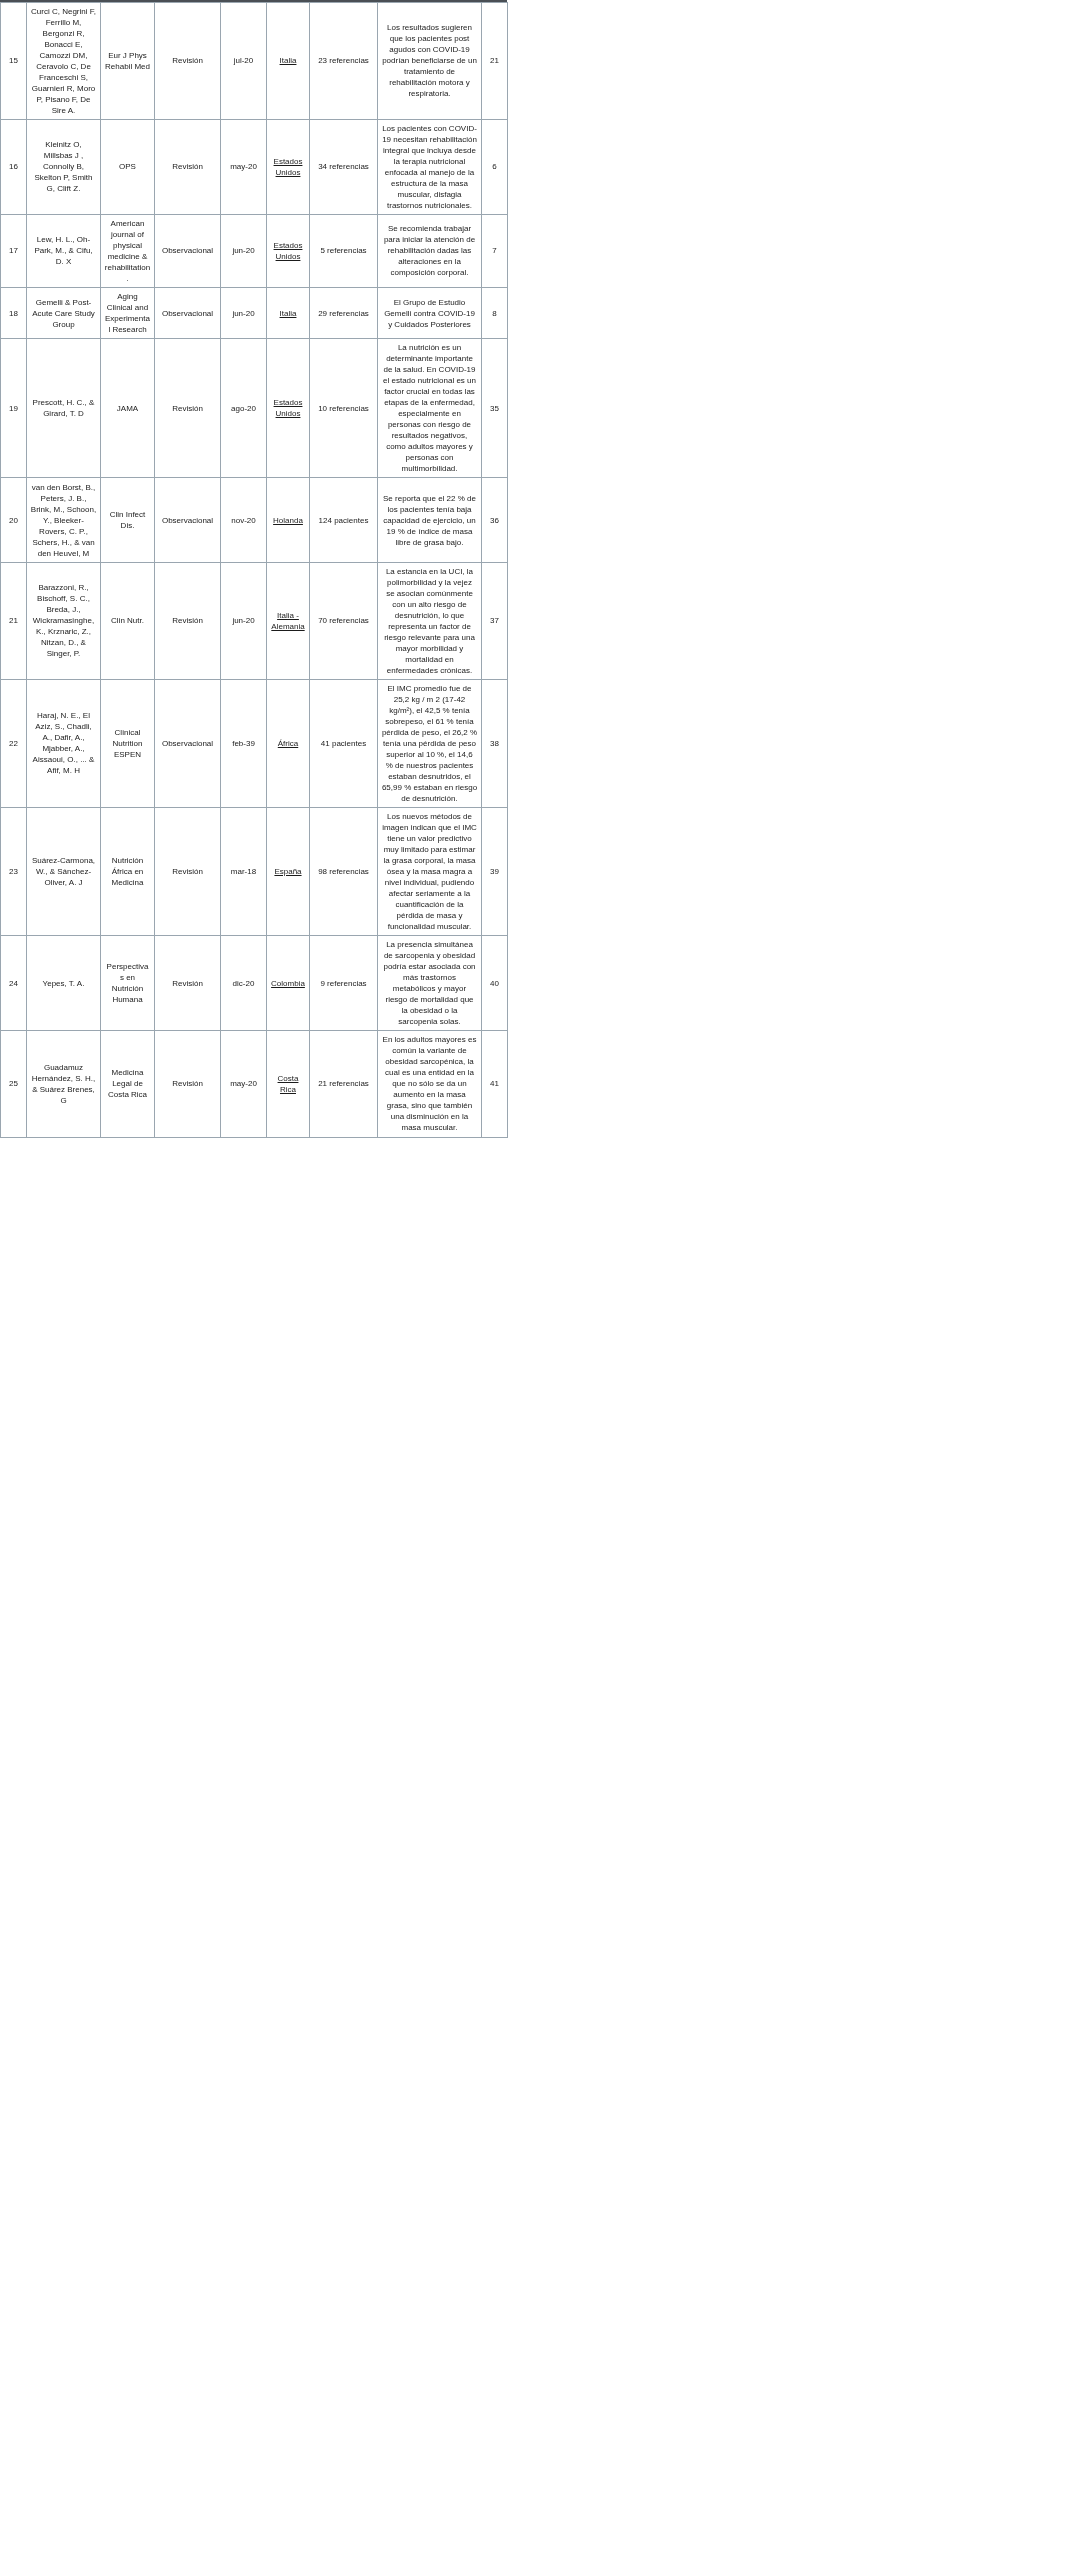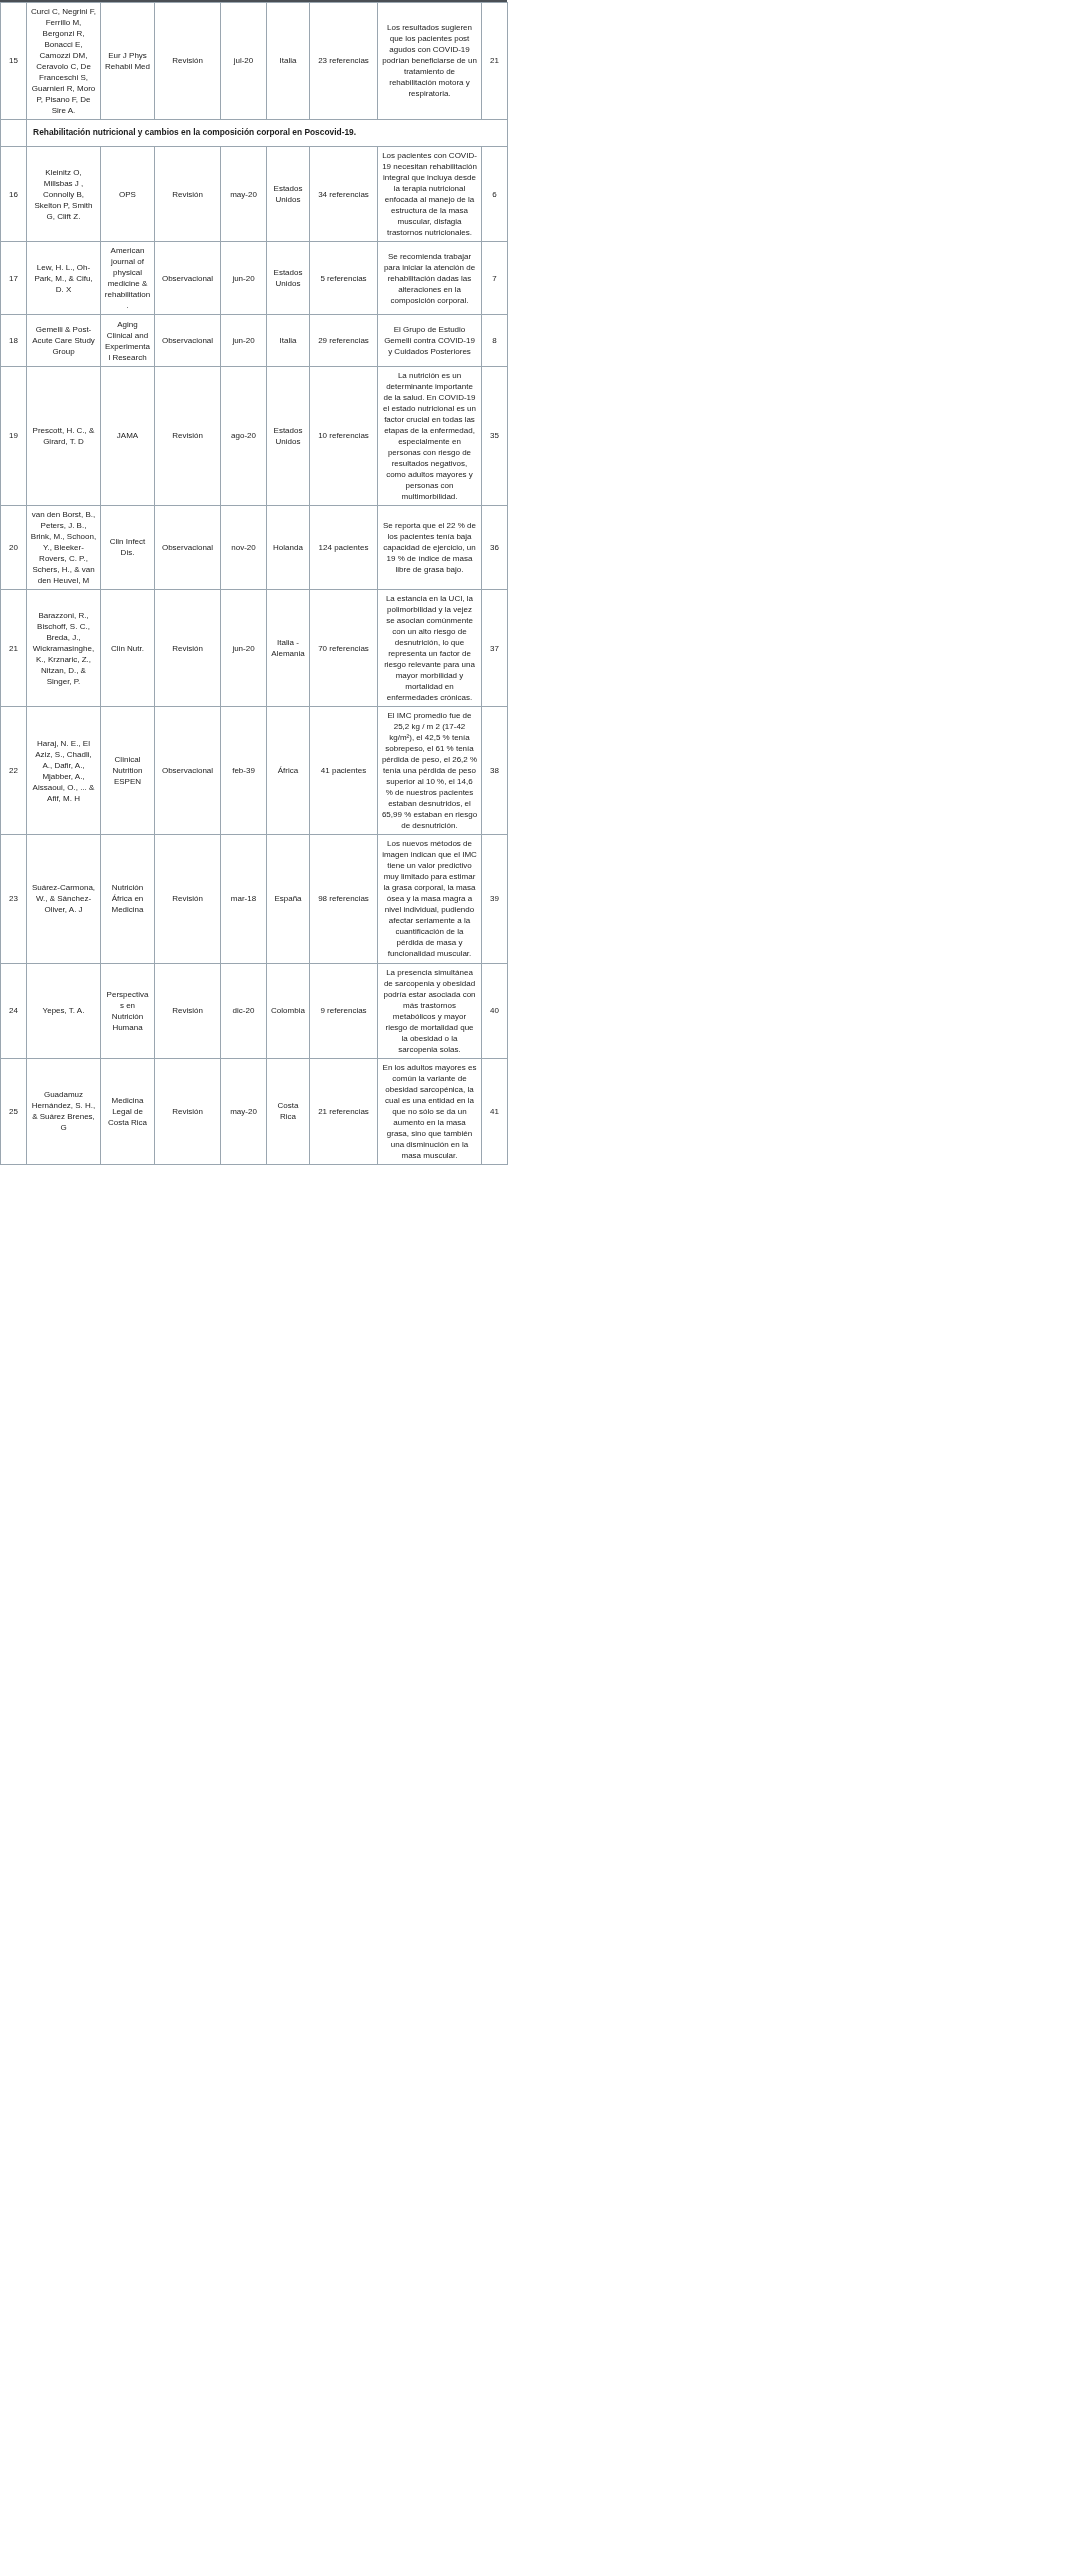--- a/index.html
+++ b/index.html
@@ -40,21 +40,21 @@
   col.c-ctry{width:43px;}
   col.c-samp{width:68px;}
   col.c-find{width:104px;}
   col.c-ref{width:26px;}
 
   td.id{font-size:8.4px;}
   td.authors{text-align:left;font-size:8px;line-height:11px;margin-top:24px;}
   td.journal{font-size:8px;line-height:11px;margin-top:40px;}
   td.type{font-size:8px;}
   td.date{font-size:8px;}
-  td.country{font-size:8px;line-height:11px;}
+  td.country{font-size:8px;line-height:11px;text-decoration:underline;}
   td.sample{font-size:8px;}
   td.findings{
     text-align:left;
     font-size:7.8px;
     line-height:11px;
     vertical-align:top;
     padding-top:4.6px;
     margin-left:28px;
   }
   td.refnum{font-size:8.4px;}
@@ -97,24 +97,20 @@
           <td class="id">15</td>
           <td class="authors">Curci C, Negrini F, Ferrillo M, Bergonzi R, Bonacci E, Camozzi DM, Ceravolo C, De Franceschi S, Guarnieri R, Moro P, Pisano F, De Sire A.</td>
           <td class="journal">Eur J Phys Rehabil Med</td>
           <td class="type">Revisión</td>
           <td class="date">jul-20</td>
           <td class="country">Italia</td>
           <td class="sample">23 referencias</td>
           <td class="findings">Los resultados sugieren que los pacientes post agudos con COVID-19 podrían beneficiarse de un tratamiento de rehabilitación motora y respiratoria.</td>
           <td class="refnum">21</td>
         </tr>
-        <tr class="section">
-          <td class="blank"></td>
-          <td colspan="8">Rehabilitación nutricional y cambios en la composición corporal en Poscovid-19.</td>
-        </tr>
         <tr>
           <td class="id">16</td>
           <td class="authors">Kleinitz O, Millsbas J , Connolly B, Skelton P, Smith G, Clift Z.</td>
           <td class="journal">OPS</td>
           <td class="type">Revisión</td>
           <td class="date">may-20</td>
           <td class="country">Estados Unidos</td>
           <td class="sample">34 referencias</td>
           <td class="findings">Los pacientes con COVID-19 necesitan rehabilitación integral que incluya desde la terapia nutricional enfocada al manejo de la estructura de la masa muscular, disfagia trastornos nutricionales.</td>
           <td class="refnum">6</td>

